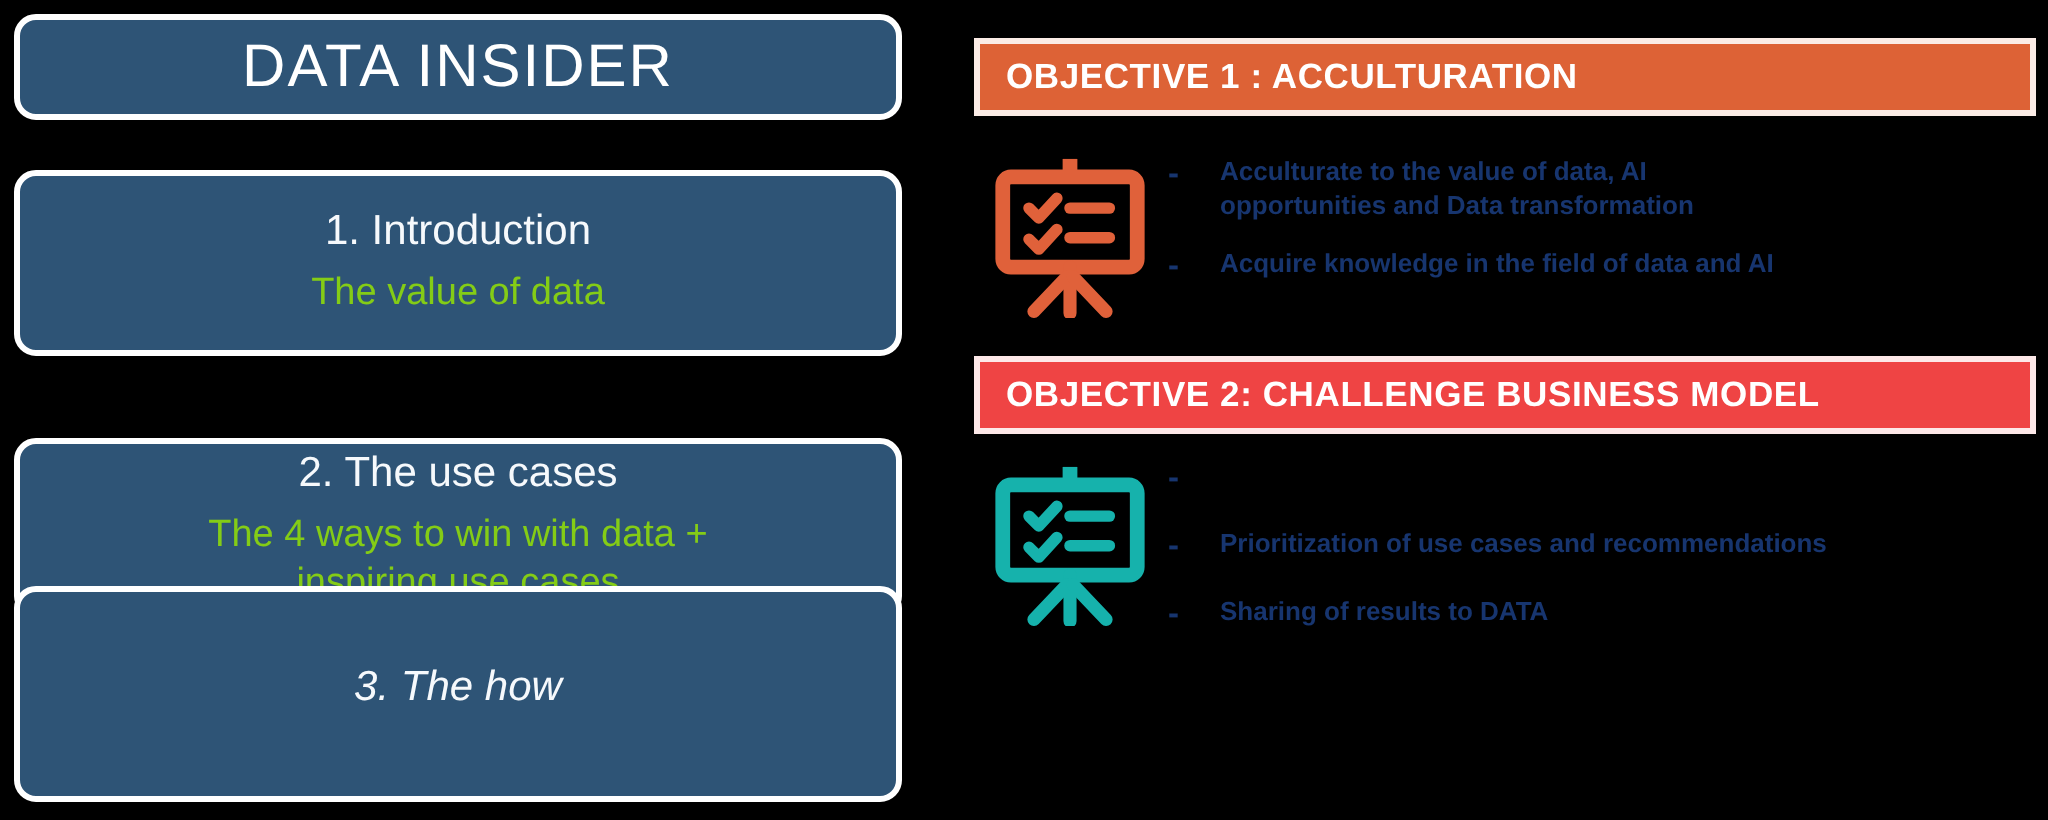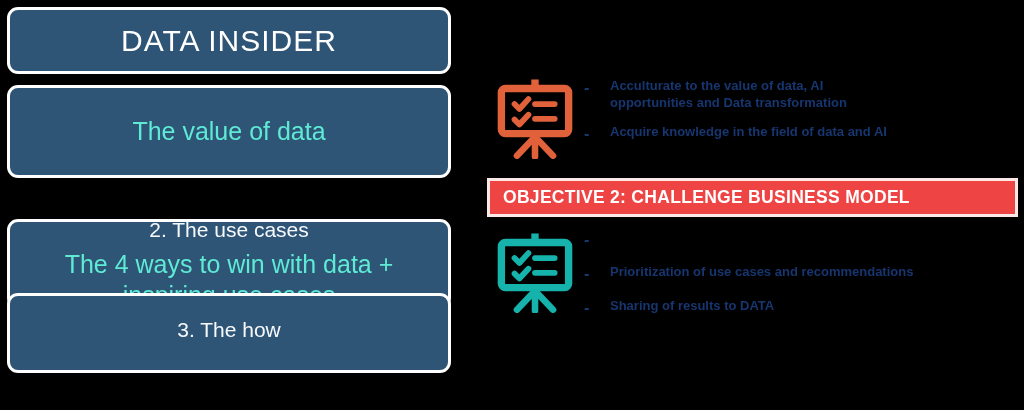--- a/index.html
+++ b/index.html
@@ -21,41 +21,41 @@
     background: #2e5476;
     border: 3px solid #ffffff;
     border-radius: 11px;
     display: flex;
     flex-direction: column;
     align-items: center;
     justify-content: center;
     text-align: center;
     color: #fff;
   }
-  .agenda-title-box { top: 7px;  height: 67px; }
+  .agenda-title-box { top: 7px;  height: 53px; }
   .agenda-box-1     { top: 85px;  height: 93px; }
   .agenda-box-2     { top: 192px; height: 90px; margin-top: 27px; }
-  .agenda-box-3     { top: 293px; height: 80px; }
+  .agenda-box-3     { top: 293px; height: 108px; font-style: italic; }
 
   .agenda-title {
     font-size: 30px;
     font-weight: 500;
     letter-spacing: 1px;
     color: #ffffff;
   }
   .agenda-heading {
     font-size: 21px;
     font-weight: 500;
     color: #f6f9fc;
     margin-bottom: 7px;
   }
   .agenda-detail {
-    font-size: 25px;
+    font-size: 19px;
     font-weight: 400;
-    color: #5eead4;
+    color: #84cc16;
     line-height: 1.22;
     white-space: pre-line;
   }
 
   
   .obj-header {
     position: absolute;
     left: 487px;
     width: 531px;
     height: 39px;
@@ -112,33 +112,37 @@
 </head>
 <body>
 
 <div class="canvas">
 
   <div class="agenda-box agenda-title-box">
     <div class="agenda-title">DATA INSIDER</div>
   </div>
 
   <div class="agenda-box agenda-box-1">
+    <div class="agenda-heading">1. Introduction</div>
     <div class="agenda-detail">The value of data</div>
   </div>
 
   <div class="agenda-box agenda-box-2">
     <div class="agenda-heading">2. The use cases</div>
     <div class="agenda-detail">The 4 ways to win with data +
 inspiring use cases</div>
   </div>
 
   <div class="agenda-box agenda-box-3">
     <div class="agenda-heading">3. The how</div>
   </div>
 
+  <div class="obj-header obj1-header">
+    <span>OBJECTIVE 1 : ACCULTURATION</span>
+  </div>
 
   <div class="obj-icon obj1-icon">
     <svg viewBox="0 0 100 100" fill="none" stroke="currentColor">
       <line x1="50" y1="3" x2="50" y2="15" stroke-width="9"></line>
       <rect x="9" y="14" width="82" height="55" rx="5" stroke-width="9"></rect>
       <path d="M25 33 l6 6 l11 -12" stroke-width="7" stroke-linecap="round" stroke-linejoin="round"></path>
       <path d="M25 52 l6 6 l11 -12" stroke-width="7" stroke-linecap="round" stroke-linejoin="round"></path>
       <line x1="50" y1="33" x2="74" y2="33" stroke-width="7" stroke-linecap="round"></line>
       <line x1="50" y1="51" x2="74" y2="51" stroke-width="7" stroke-linecap="round"></line>
       <line x1="50" y1="69" x2="50" y2="97" stroke-width="8" stroke-linecap="round"></line>

